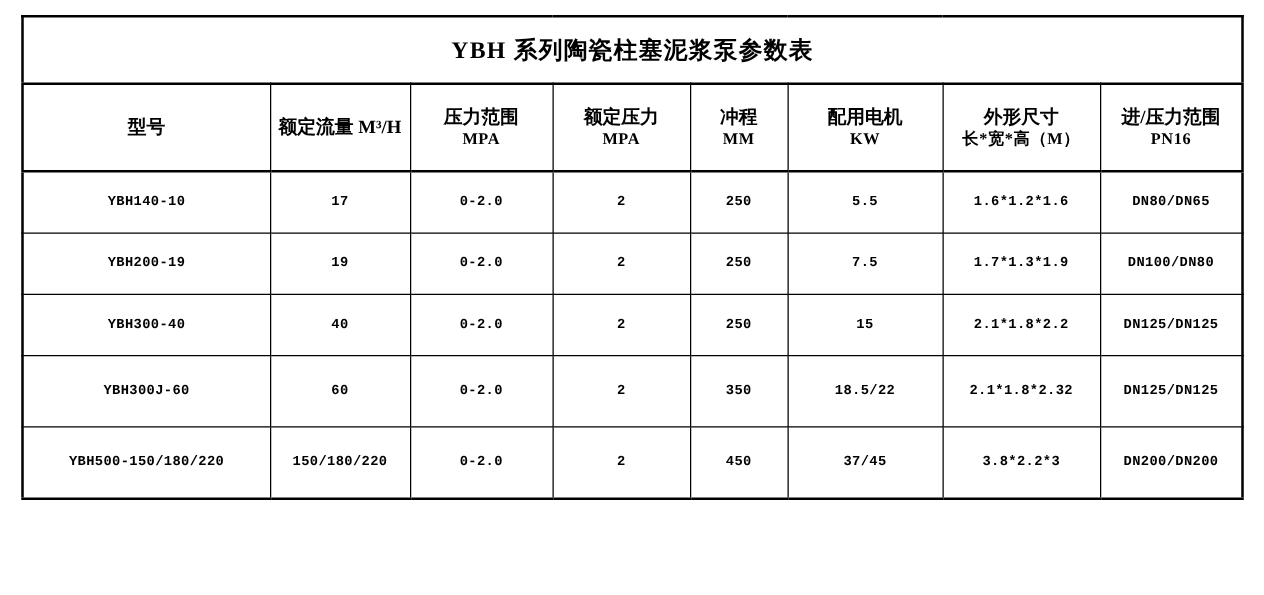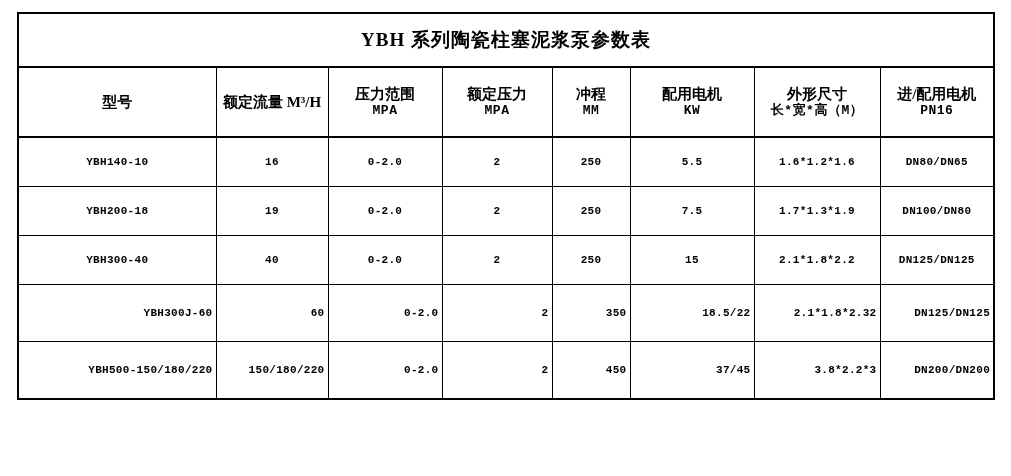--- a/index.html
+++ b/index.html
@@ -43,31 +43,31 @@
   }
   thead.head-row th {
     height: 64px;
     font-size: 15px;
     line-height: 1.25;
     border-bottom: 2px solid #000000 !important;
   }
   thead.head-row th .sub {
     display: block;
     font-size: 13px;
-    font-family: Liberation Mono, monospace;
+    font-family: Liberation Serif, serif;
     font-weight: bold;
     letter-spacing: 0.5px;
   }
   tbody td {
     height: 44px;
     font-size: 11px;
     font-family: "Liberation Mono", "DejaVu Sans Mono", monospace;
     letter-spacing: 0.3px;
   }
-  tbody tr.tall td { height: 52px; text-align: right; }
+  tbody tr.tall td { height: 52px; }
   tbody tr:last-child td { border-bottom: 2px solid #000000; }
   col.c0 { width: 198px; }
   col.c1 { width: 112px; }
   col.c2 { width: 114px; }
   col.c3 { width: 110px; }
   col.c4 { width: 78px; }
   col.c5 { width: 124px; }
   col.c6 { width: 126px; }
   col.c7 { width: 114px; }
 </style>
@@ -113,38 +113,38 @@
         </th>
         <th>
           <span>配用电机</span>
           <span class="sub">KW</span>
         </th>
         <th>
           <span>外形尺寸</span>
           <span class="sub">长*宽*高（M）</span>
         </th>
         <th>
-          <span>进/配用电机</span>
+          <span>进/压力范围</span>
           <span class="sub">PN16</span>
         </th>
       </tr>
     </thead>
     <tbody>
       <tr>
         <td>YBH140-10</td>
-        <td>16</td>
+        <td>17</td>
         <td>0-2.0</td>
         <td>2</td>
         <td>250</td>
         <td>5.5</td>
         <td>1.6*1.2*1.6</td>
         <td>DN80/DN65</td>
       </tr>
       <tr>
-        <td>YBH200-18</td>
+        <td>YBH200-19</td>
         <td>19</td>
         <td>0-2.0</td>
         <td>2</td>
         <td>250</td>
         <td>7.5</td>
         <td>1.7*1.3*1.9</td>
         <td>DN100/DN80</td>
       </tr>
       <tr>
         <td>YBH300-40</td>

